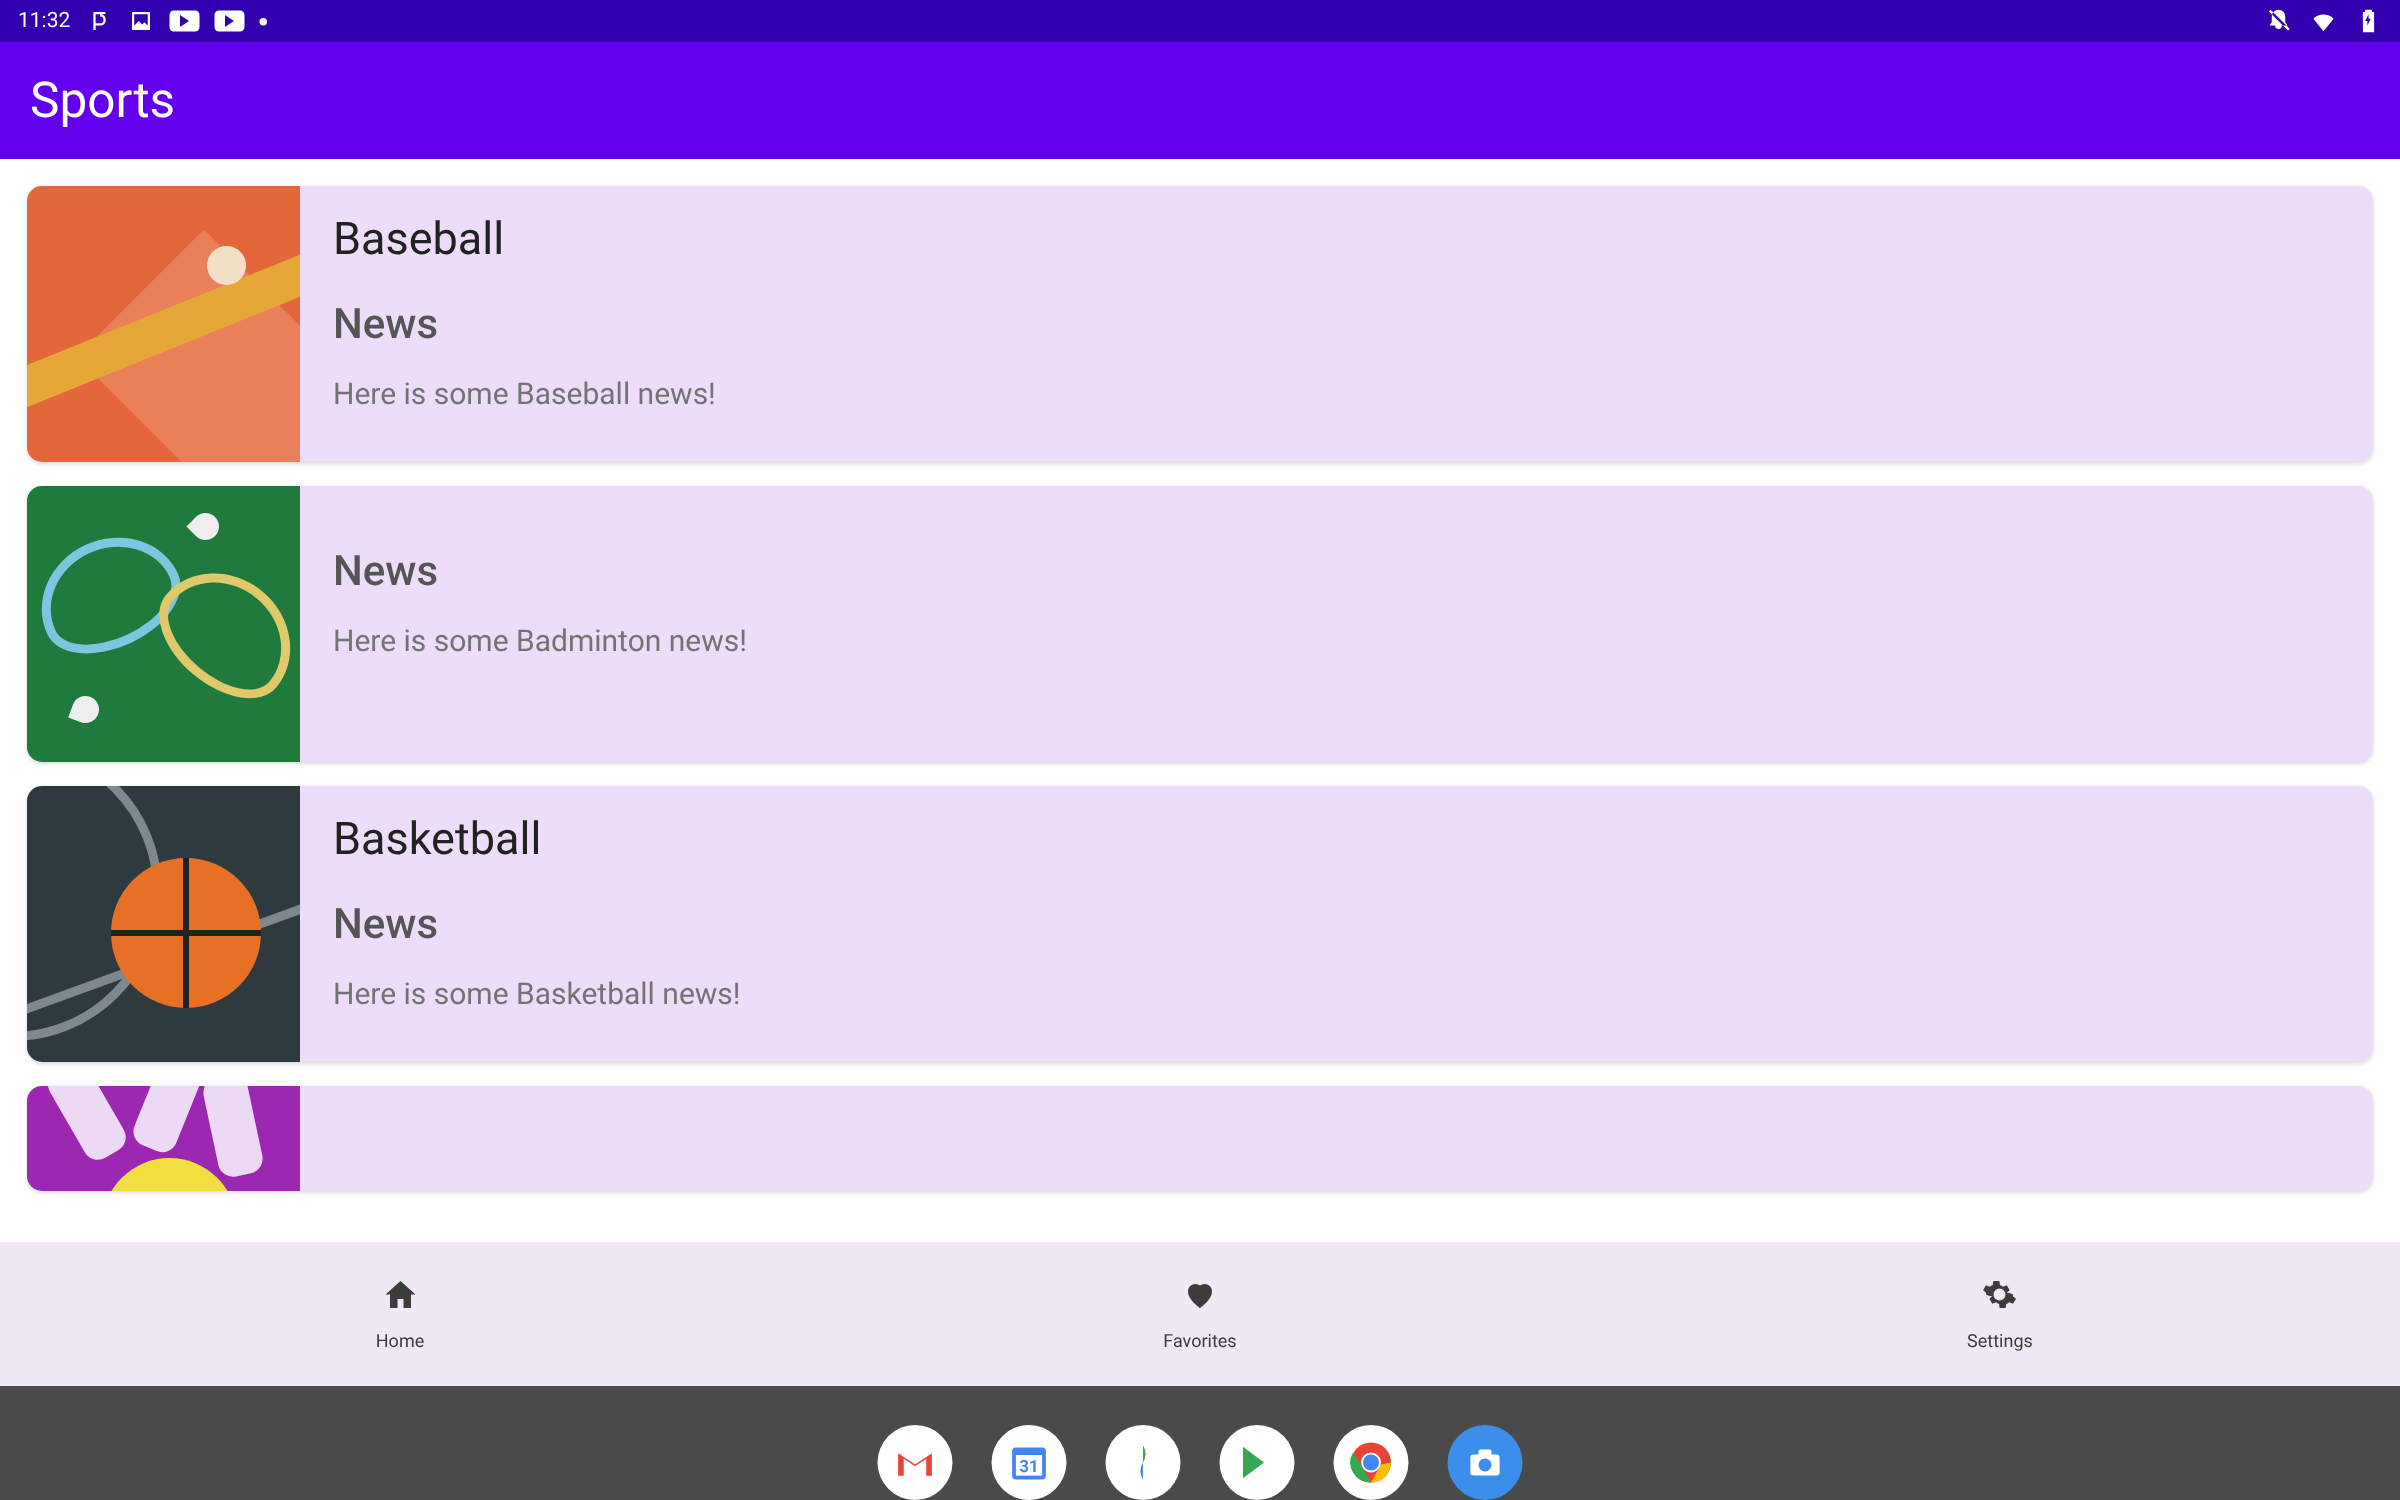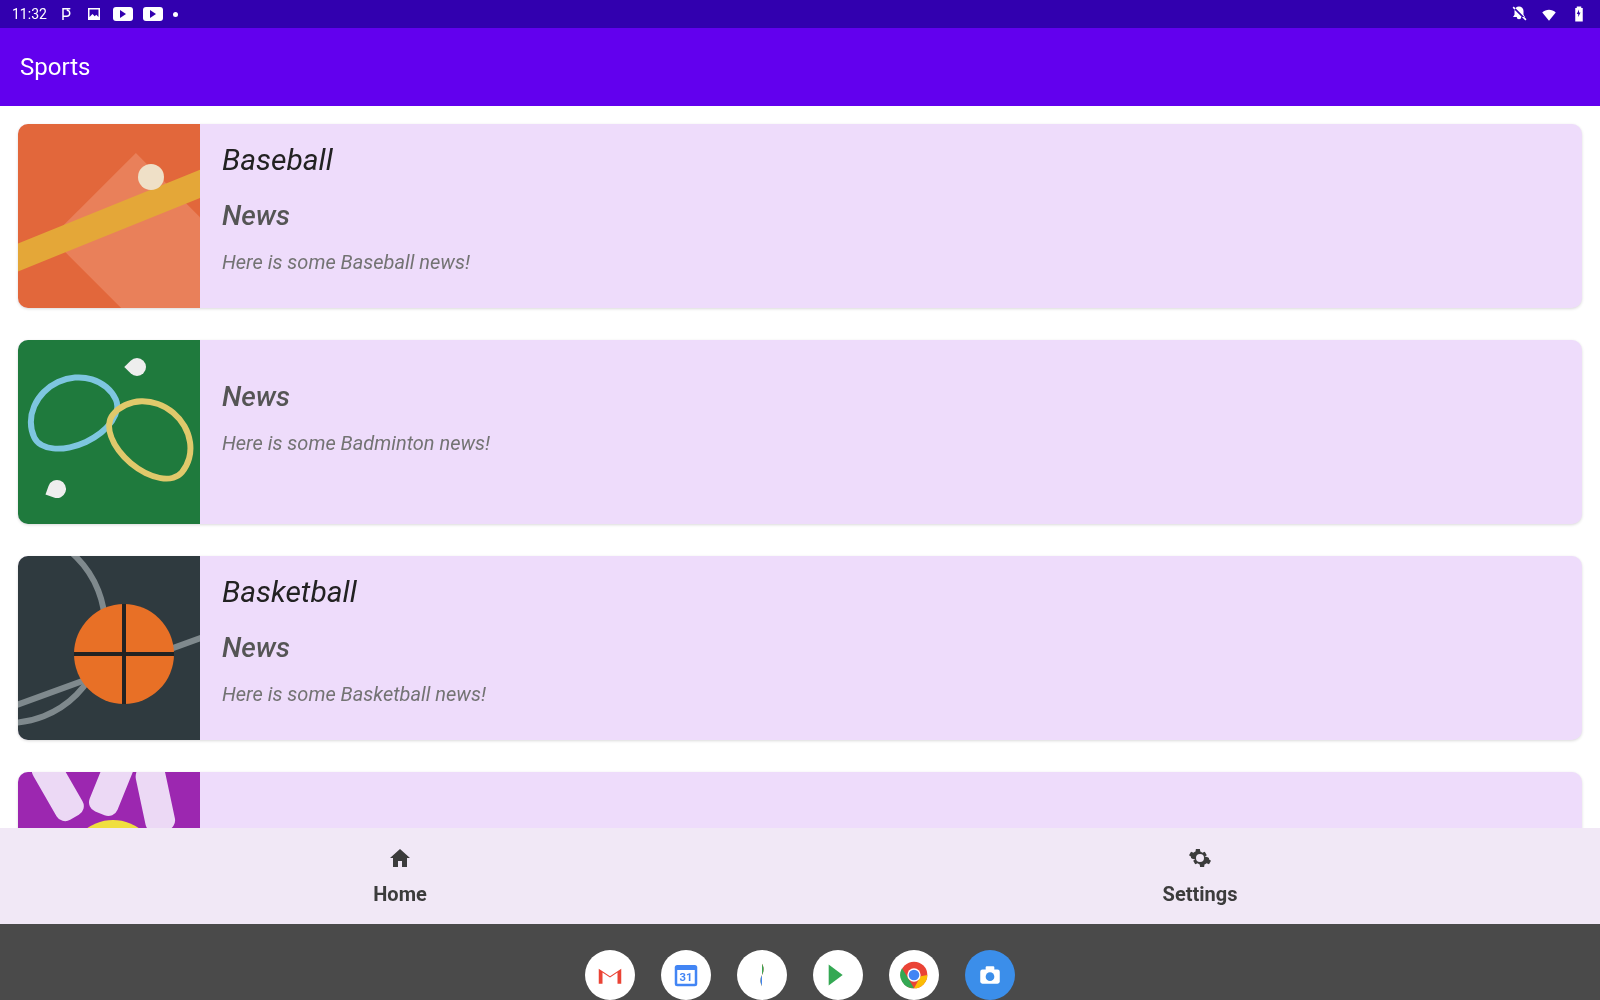--- a/index.html
+++ b/index.html
@@ -9,25 +9,25 @@
     .statusbar { height:28px; background:#3200af; color:#fff; font-size:14px; display:flex; align-items:center; padding:0 12px; }
     .statusbar .left { display:flex; align-items:center; gap:10px; }
     .statusbar .right { margin-left:auto; display:flex; align-items:center; gap:12px; }
     .statusbar svg { fill:#fff; }
     .sb-icon { width:18px; height:18px; display:flex; align-items:center; justify-content:center; }
     .yt-box { width:20px; height:14px; background:#fff; border-radius:3px; display:flex; align-items:center; justify-content:center;}
     .yt-box:before{content:"";border-left:6px solid #3200af;border-top:4px solid transparent;border-bottom:4px solid transparent;}
     .dot{width:5px;height:5px;border-radius:50%;background:#fff;}
 
     
-    .appbar { height:78px; background:#6200ee; color:#fff; display:flex; align-items:center; padding:0 20px; font-size:24px; font-weight:400;}
+    .appbar { height:78px; background:#6200ee; color:#fff; display:flex; align-items:center; padding:0 20px; font-size:33px; font-weight:400;}
 
     
     .content { flex:1; overflow:hidden; background:#fff; }
-    .list { padding:18px 18px 0 18px; display:flex; flex-direction:column; gap:32px;font-style:italic; }
+    .list { padding:18px 18px 0 18px; display:flex; flex-direction:column; gap:16px; }
     .card { display:flex; background:#eedcfb; border-radius:10px; overflow:hidden; box-shadow:0 1px 3px rgba(0,0,0,.15); height:184px;}
     .thumb { width:182px; height:100%; flex-shrink:0; position:relative; overflow:hidden; }
     .txt { padding:18px 22px; display:flex; flex-direction:column; min-width:0;}
     .title { font-size:30px; color:#222;}
     .subtitle { margin-top:22px; font-size:28px; color:#555; font-weight:500;}
     .body { margin-top:18px; font-size:20px; color:#737373; }
 
     
     .card.partial { height:70px; }
 
@@ -55,21 +55,21 @@
     .thumb.bowling .pin{position:absolute;width:30px;height:70px;background:#ecd9f5;border-radius:14px 14px 10px 10px;}
     .thumb.bowling .p1{left:24px;top:-20px;transform:rotate(-30deg);}
     .thumb.bowling .p2{left:80px;top:-26px;transform:rotate(22deg);}
     .thumb.bowling .p3{left:122px;top:-10px;transform:rotate(-12deg);}
     .thumb.bowling .bball{position:absolute;left:50px;top:48px;width:90px;height:90px;background:#f0df3f;border-radius:50%;}
 
     
     .bottomnav { height:96px; background:#f1e8f6; display:flex; }
     .bn-item { flex:1; display:flex; flex-direction:column; align-items:center; justify-content:center; gap:8px; color:#3c3c3c; }
     .bn-item svg{ width:24px; height:24px; fill:#3c3c3c;}
-    .bn-label{ font-size:20px;font-weight:bold;}
+    .bn-label{ font-size:12px;}
 
     
     .sysnav { height:76px; background:#4a4a4a; display:flex; align-items:flex-end; justify-content:center; gap:26px;}
     .dock-icon{ width:50px; height:50px; border-radius:50%; background:#fff; display:flex; align-items:center; justify-content:center; }
   </style>
 </head>
 <body>
 
 <div class="statusbar">
   <div class="left">
@@ -167,20 +167,26 @@
 
 <div class="bottomnav">
   <div class="bn-item">
     <span><svg viewBox="0 0 24 24">
           <path d="M12 3l10 9h-3v9h-5v-6h-4v6H5v-9H2z"></path>
         </svg></span>
     <span class="bn-label">Home</span>
   </div>
   <div class="bn-item">
     <span><svg viewBox="0 0 24 24">
+          <path d="M12 21s-8-5.3-8-11a5 5 0 0 1 8-4 5 5 0 0 1 8 4c0 5.7-8 11-8 11z"></path>
+        </svg></span>
+    <span class="bn-label">Favorites</span>
+  </div>
+  <div class="bn-item">
+    <span><svg viewBox="0 0 24 24">
           <path d="M12 8a4 4 0 1 0 0 8 4 4 0 0 0 0-8zm9 4a7 7 0 0 1-.1 1.2l2.1 1.6-2 3.4-2.5-1a7 7 0 0 1-2 1.2l-.4 2.6h-4l-.4-2.6a7 7 0 0 1-2-1.2l-2.5 1-2-3.4 2.1-1.6A7 7 0 0 1 3 12a7 7 0 0 1 .1-1.2L1 9.2l2-3.4 2.5 1a7 7 0 0 1 2-1.2L7.9 3h4l.4 2.6a7 7 0 0 1 2 1.2l2.5-1 2 3.4-2.1 1.6A7 7 0 0 1 21 12z"></path>
         </svg></span>
     <span class="bn-label">Settings</span>
   </div>
 </div>
 
 <div class="sysnav">
   <div class="dock-icon">
     <svg width="30" height="30" viewBox="0 0 24 24">
         <path fill="#ea4335" d="M12 13L3 7v12h3V10l6 4 6-4v9h3V7z"></path>

